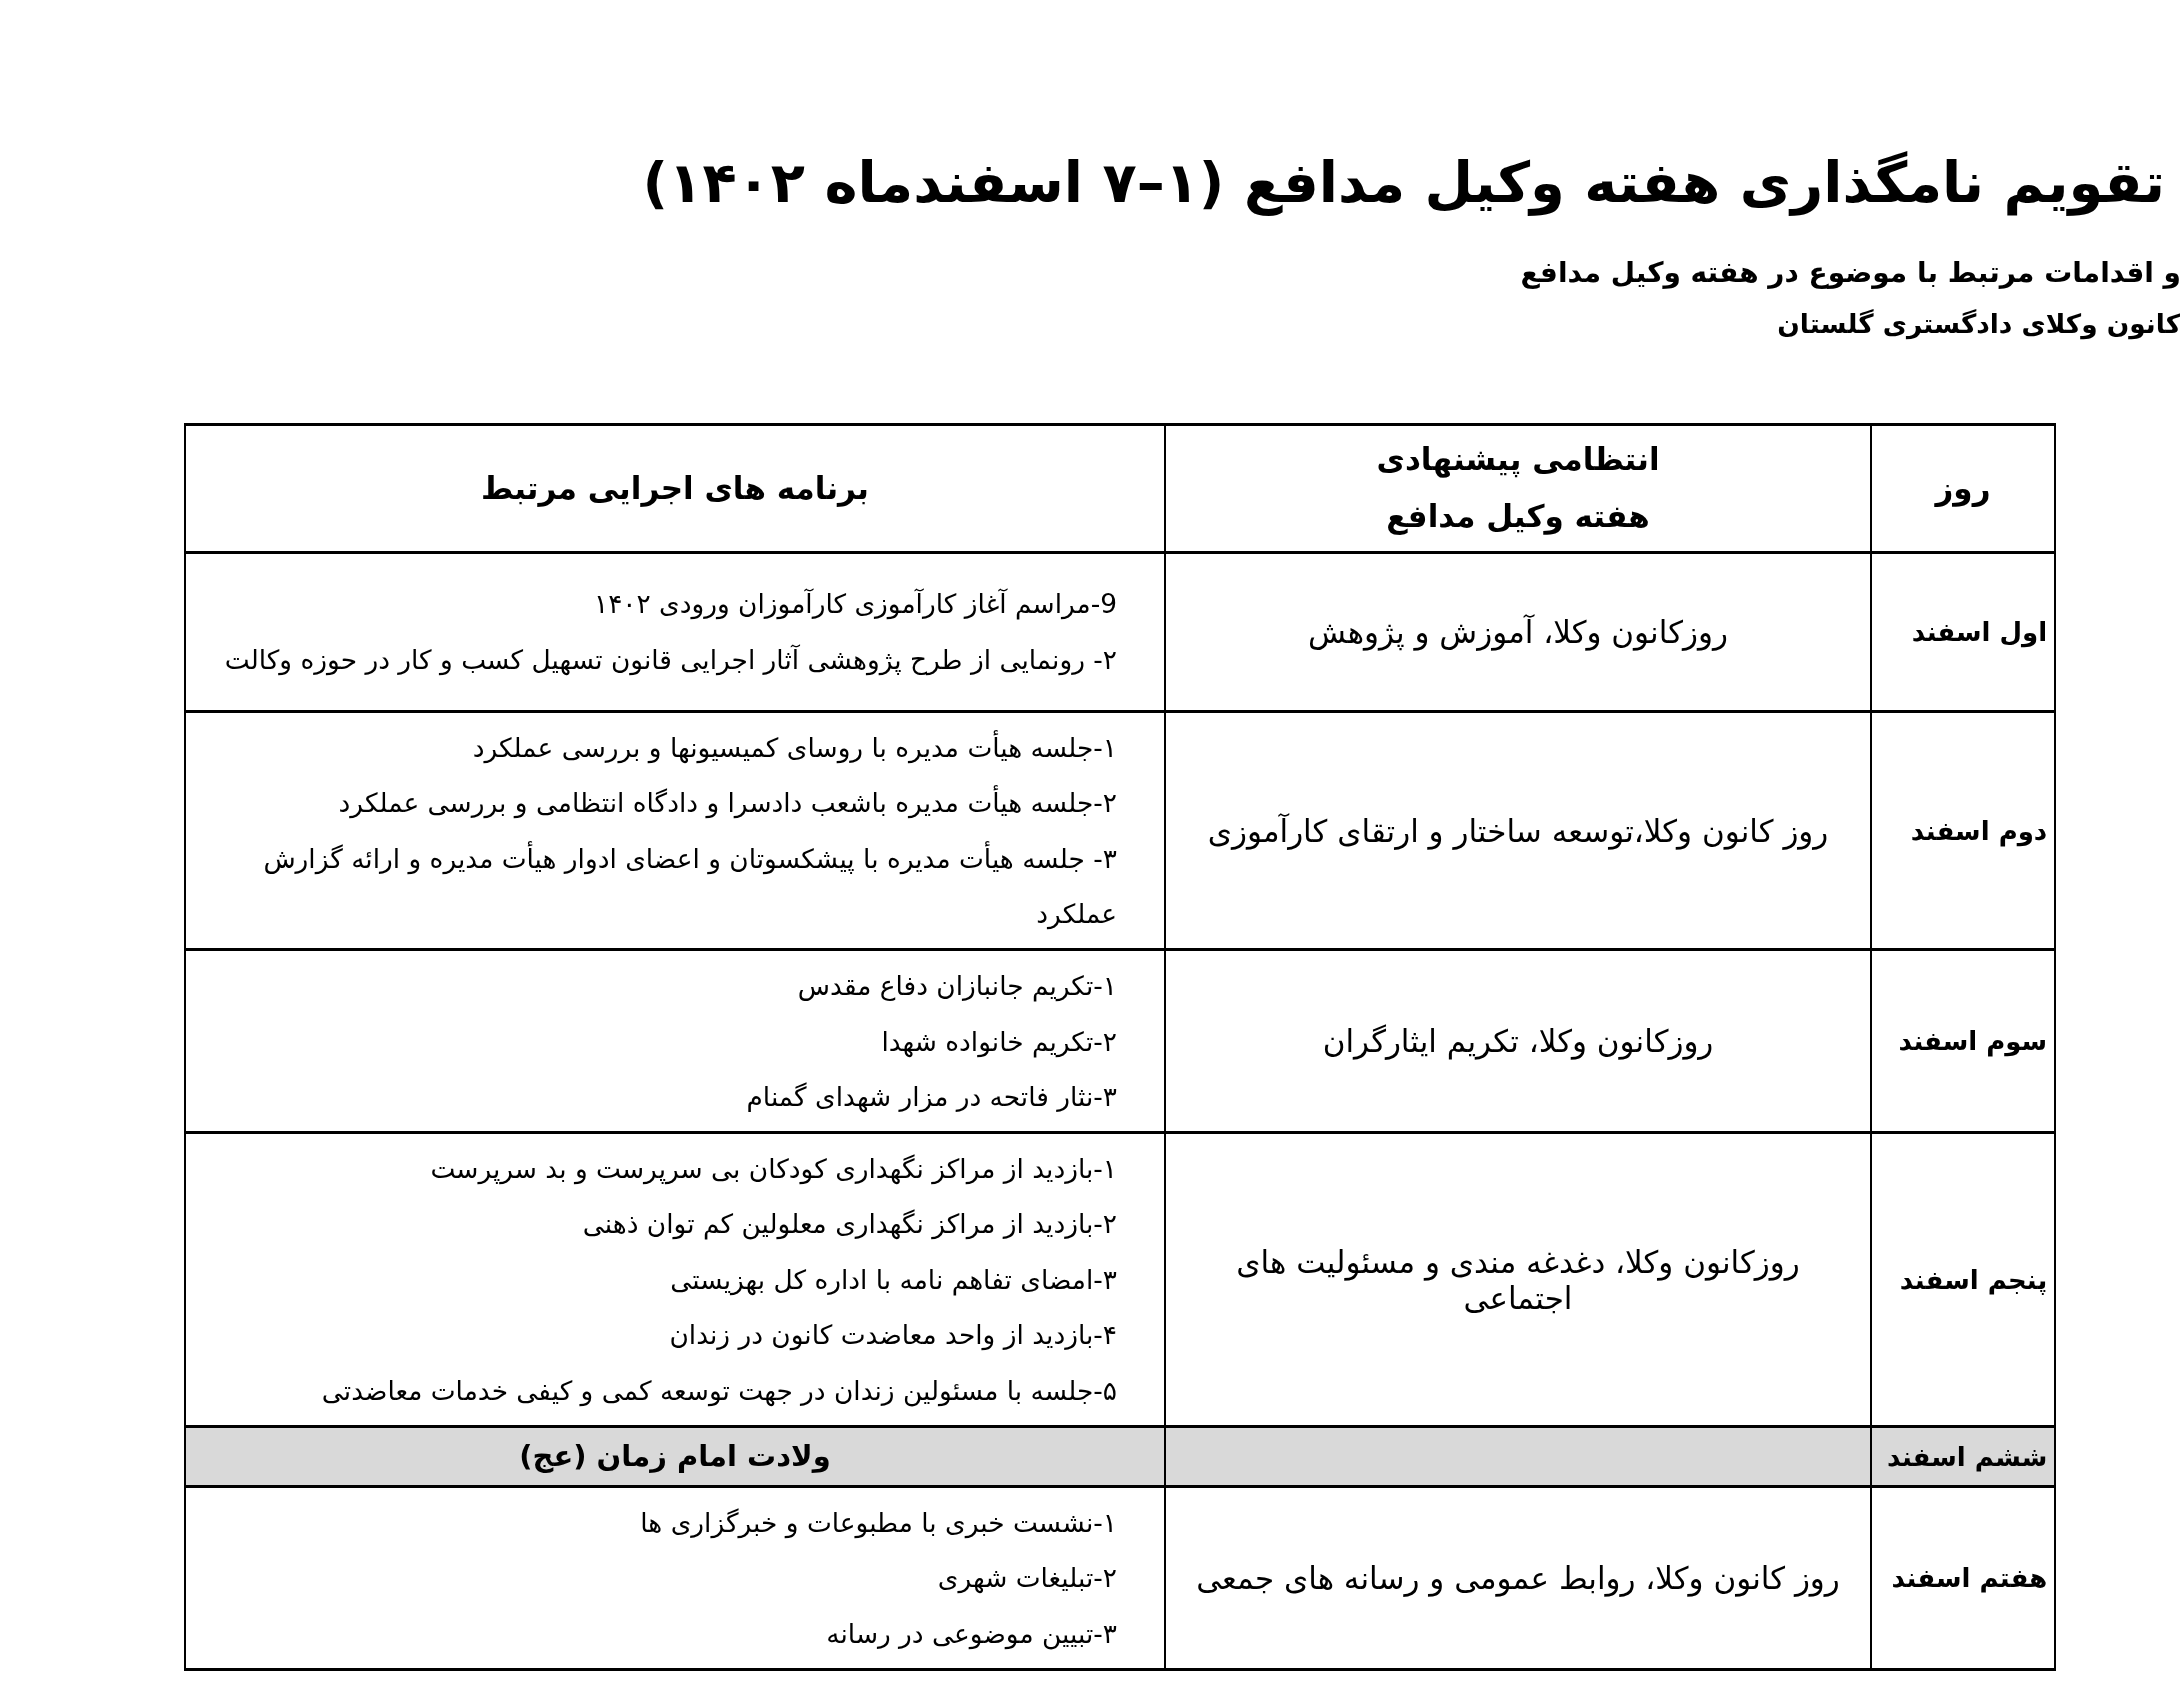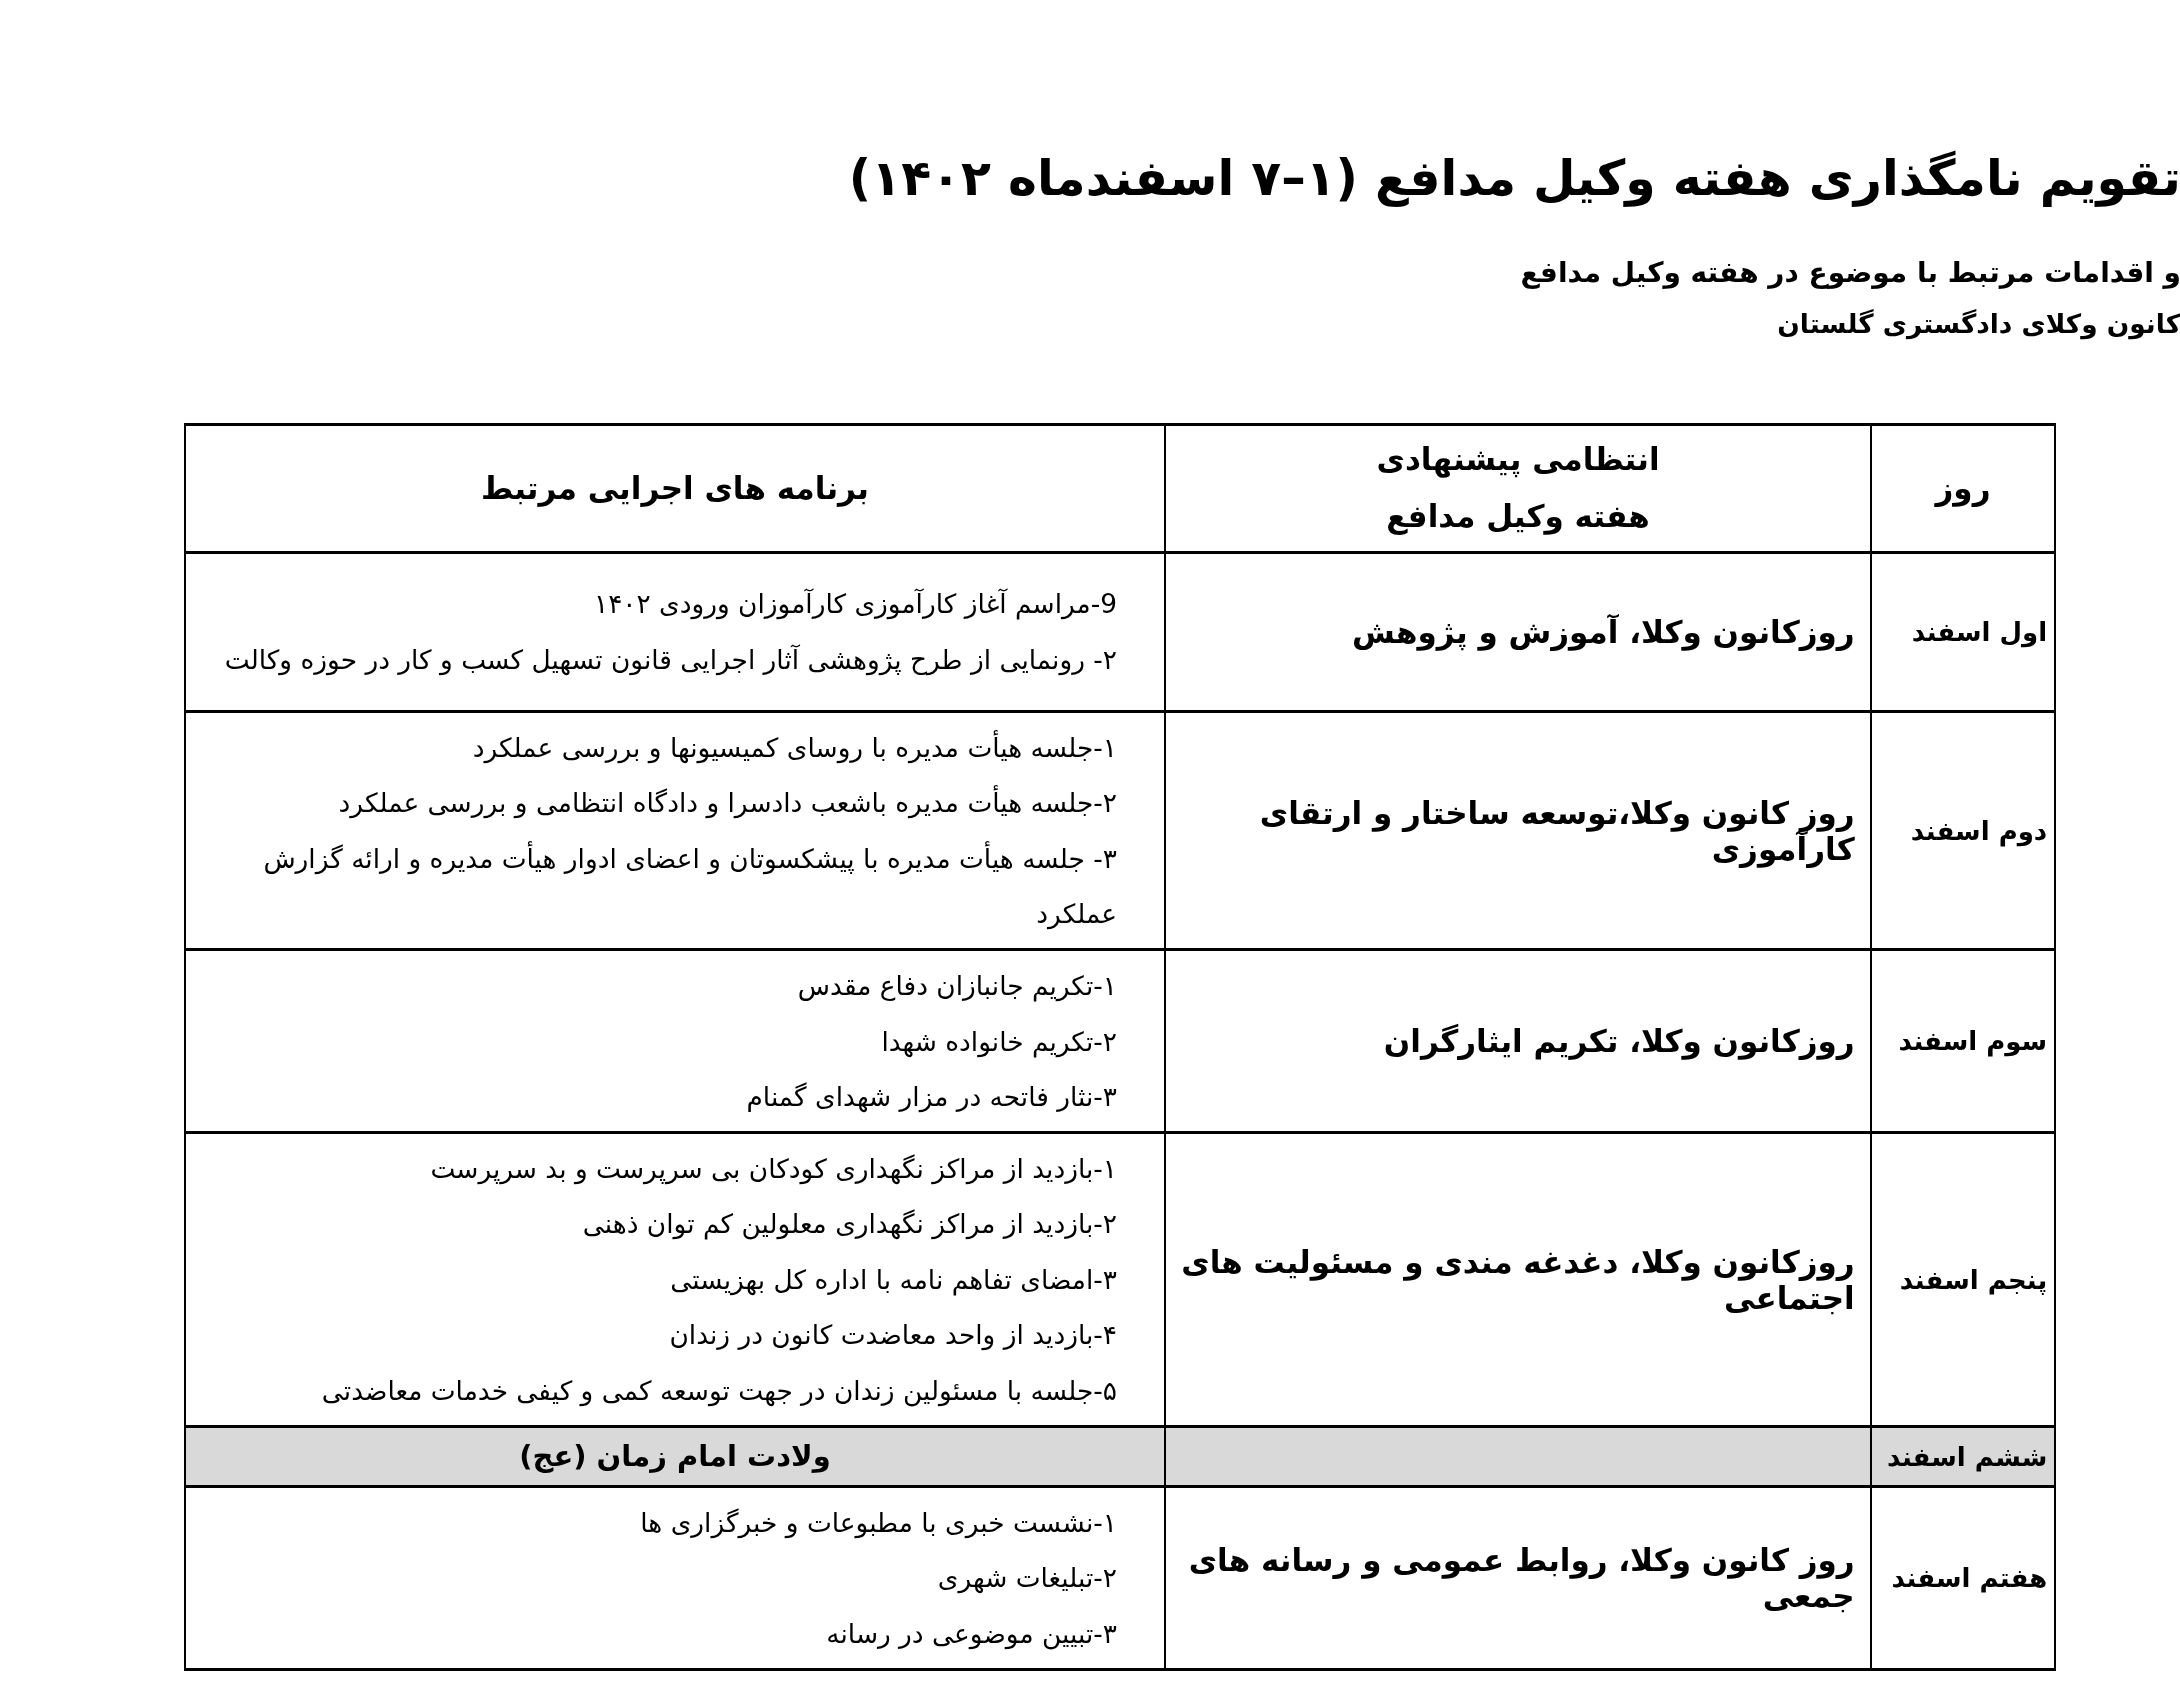--- a/index.html
+++ b/index.html
@@ -11,22 +11,22 @@
     color: #000000;
   }
   .page {
     position: relative;
     width: 2181px; height: 1685px;
     direction: rtl;
     background: #ffffff;
     overflow: hidden;
   }
   .doc-title {
-    position: absolute; top: 150px; right: 0; width: 1949px;
-    font-size: 49px; font-weight: 700; letter-spacing: 0;
+    position: absolute; top: 150px; right: 16px; width: 1949px;
+    font-size: 56px; font-weight: 700; letter-spacing: 0;
   }
   .doc-subtitle {
     position: absolute; top: 256px; right: 0; width: 2181px;
     font-size: 28px; font-weight: 700;
   }
   .doc-org {
     position: absolute; top: 308px; right: 0; width: 2181px;
     font-size: 26.4px; font-weight: 700; margin-left: 12px;
   }
   table.calendar {
@@ -53,21 +53,21 @@
   tbody tr:nth-child(3) { height: 172px; }
   tbody tr:nth-child(4) { height: 273px; }
   tbody tr:nth-child(5) { height: 60px; }
   tbody tr:nth-child(6) { height: 170px; }
   th { font-size: 31px; font-weight: 700; text-align: center; padding: 5.1px 8.5px; }
   .header-week-titles div { line-height: 1.85; }
   .cell-day {
     font-size: 26px; font-weight: 700; text-align: right; padding: 3.4px 6.8px;
   }
   .cell-title {
-    font-size: 31px; font-weight: 700; text-align: right; padding: 3.4px 15.3px; margin-left: 7px;
+    font-size: 31px; font-weight: 400; text-align: center; padding: 3.4px 15.3px; margin-left: 7px;
   }
   .cell-programs {
     font-size: 26.4px; font-weight: 400; text-align: right;
     padding: 6.8px 47px 6.8px 20.4px;
   }
   .program-item { line-height: 2.1; }
   .row-highlight td { background: var(--highlight-color, #d9d9d9); }
   .row-highlight .cell-programs {
     text-align: center; font-weight: 700; font-size: 29px; padding: 0 12px;
   }

